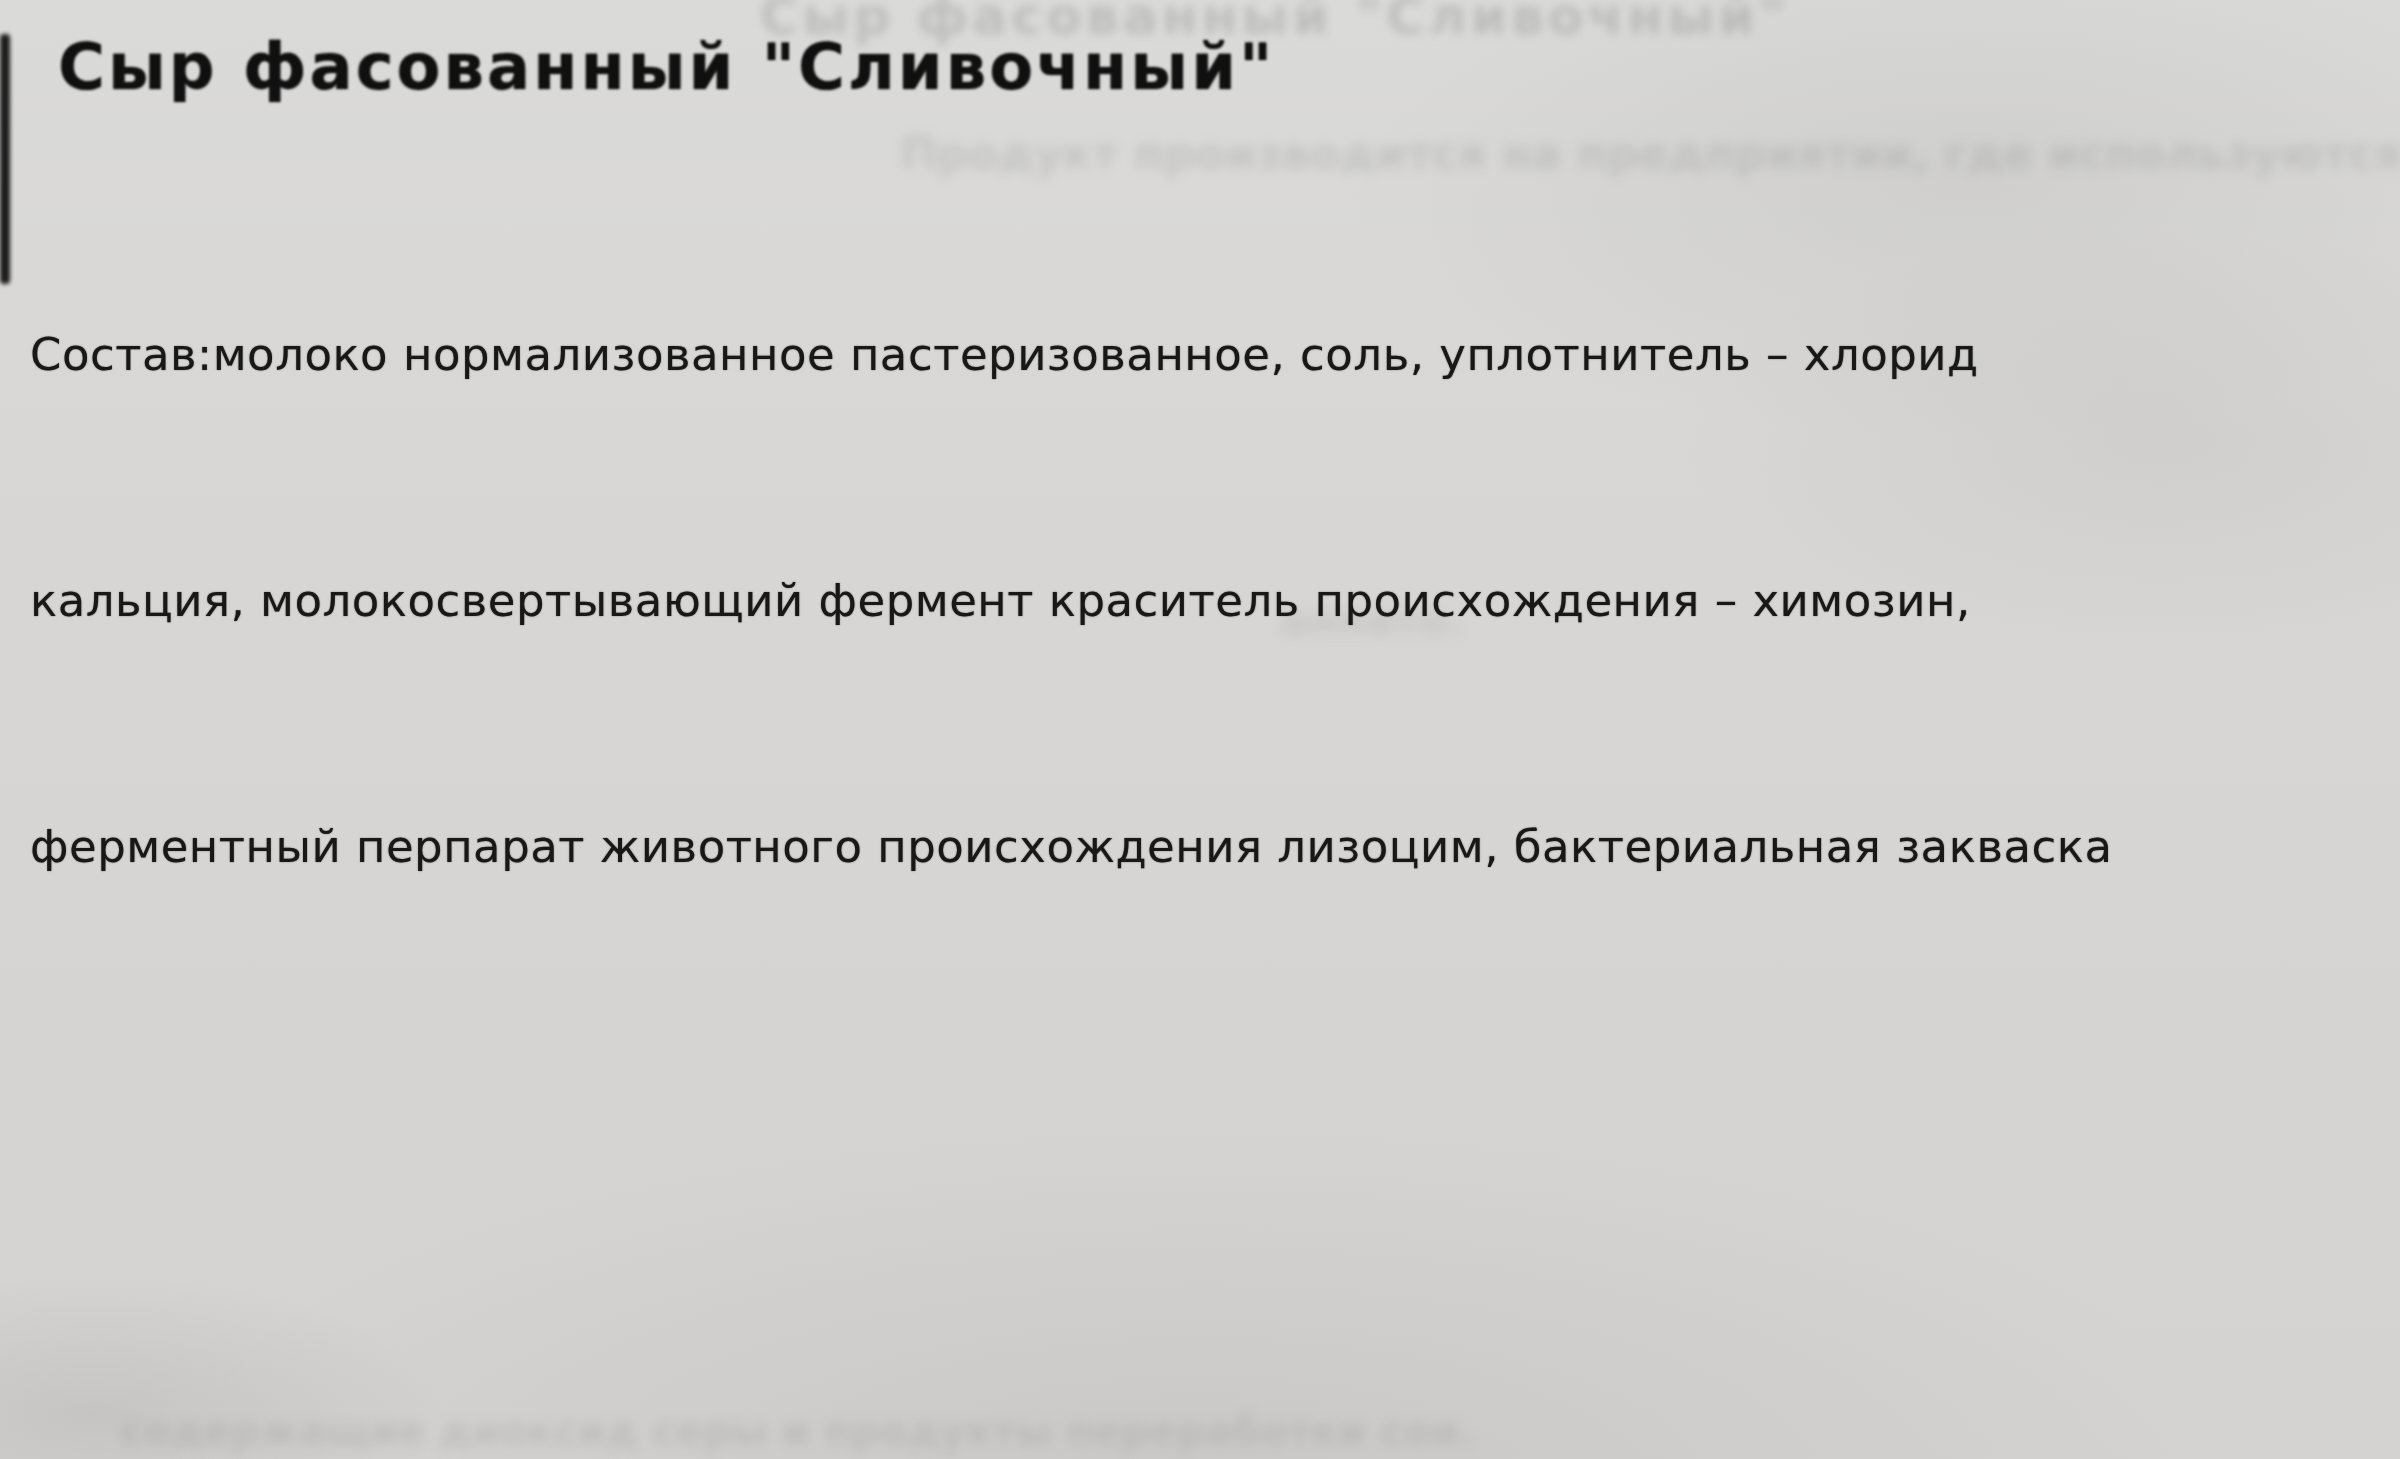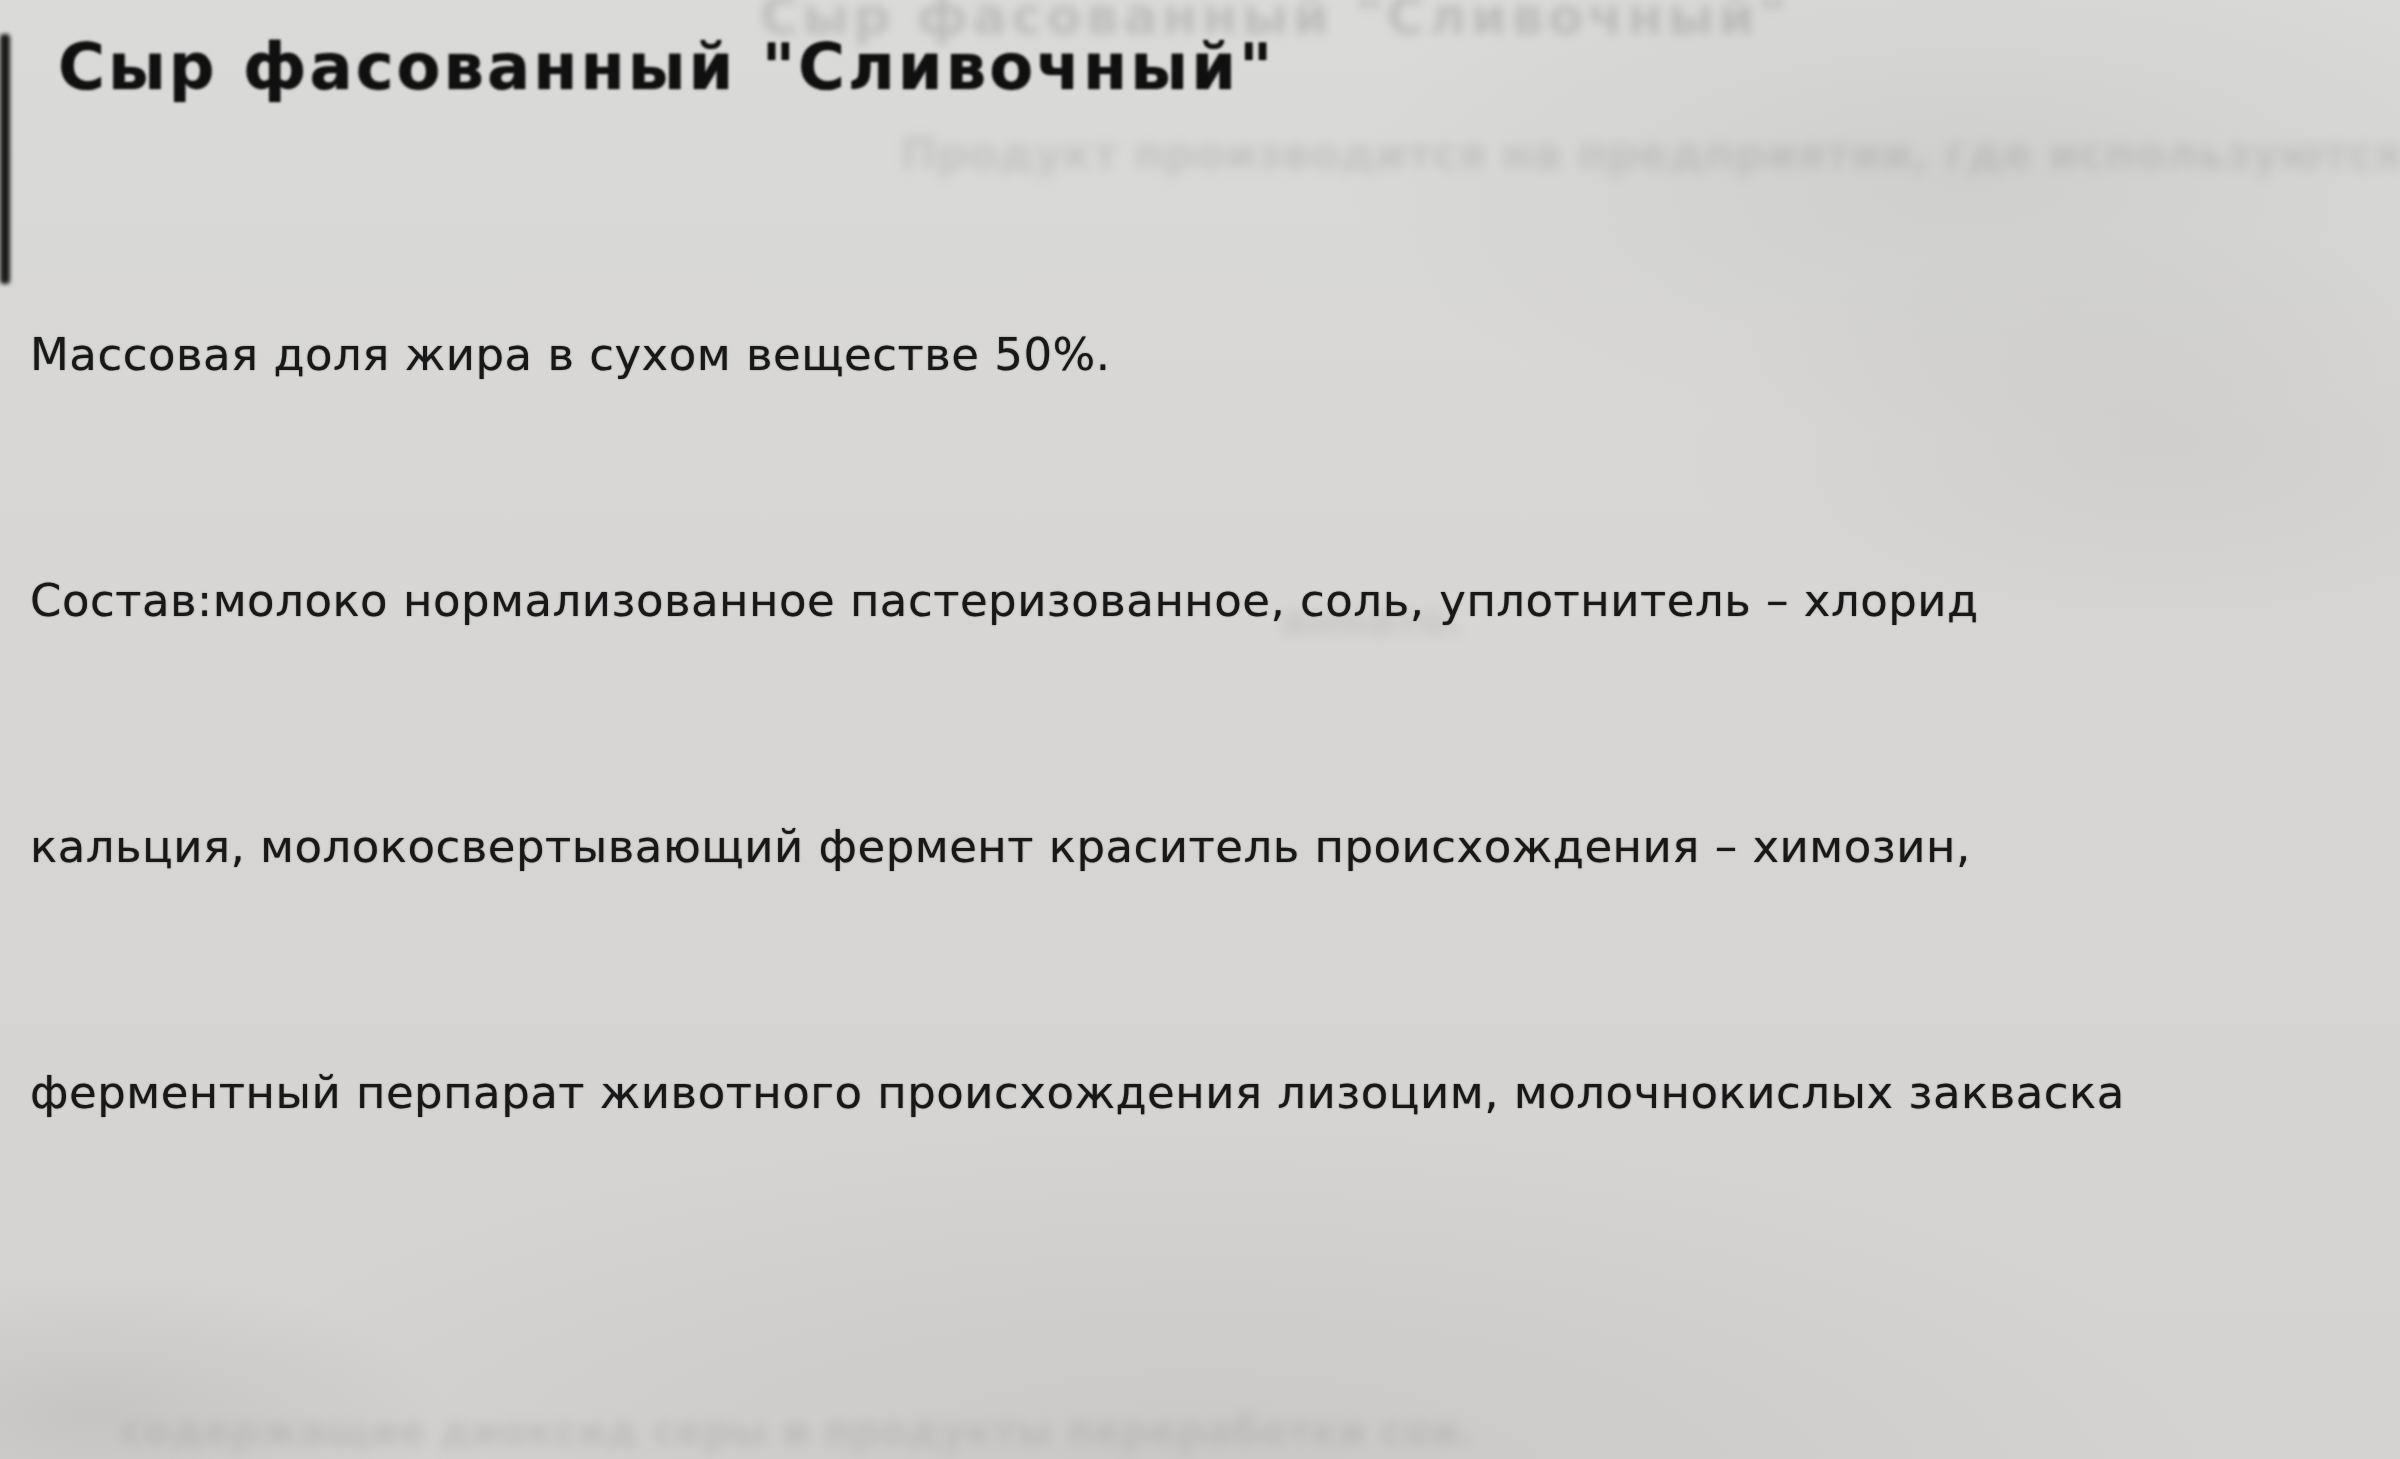--- a/index.html
+++ b/index.html
@@ -92,24 +92,23 @@
   <div class="scan-edge-artifact"></div>
 
   <div class="ghost ghost-top">Сыр фасованный "Сливочный"</div>
   <div class="ghost ghost-upper">Продукт производится на предприятии, где используются ингредиенты</div>
   <div class="ghost ghost-mid">аннато.</div>
   <div class="ghost ghost-bottom">содержащие диоксид серы и продукты переработки сои.</div>
 
   <div class="title">Сыр фасованный "Сливочный"</div>
 
   <div class="body-text">
-    <div class="line">Массовая доля жира в сухом веществе 50%.</div>
     <div class="line">Состав:молоко нормализованное пастеризованное, соль, уплотнитель – хлорид</div>
     <div class="line">кальция, молокосвертывающий фермент краситель происхождения – химозин,</div>
-    <div class="line">ферментный перпарат животного происхождения лизоцим, молочнокислых закваска</div>
+    <div class="line">ферментный перпарат животного происхождения лизоцим, бактериальная закваска</div>
     
     
     
     
     
     
     
     
     
     

